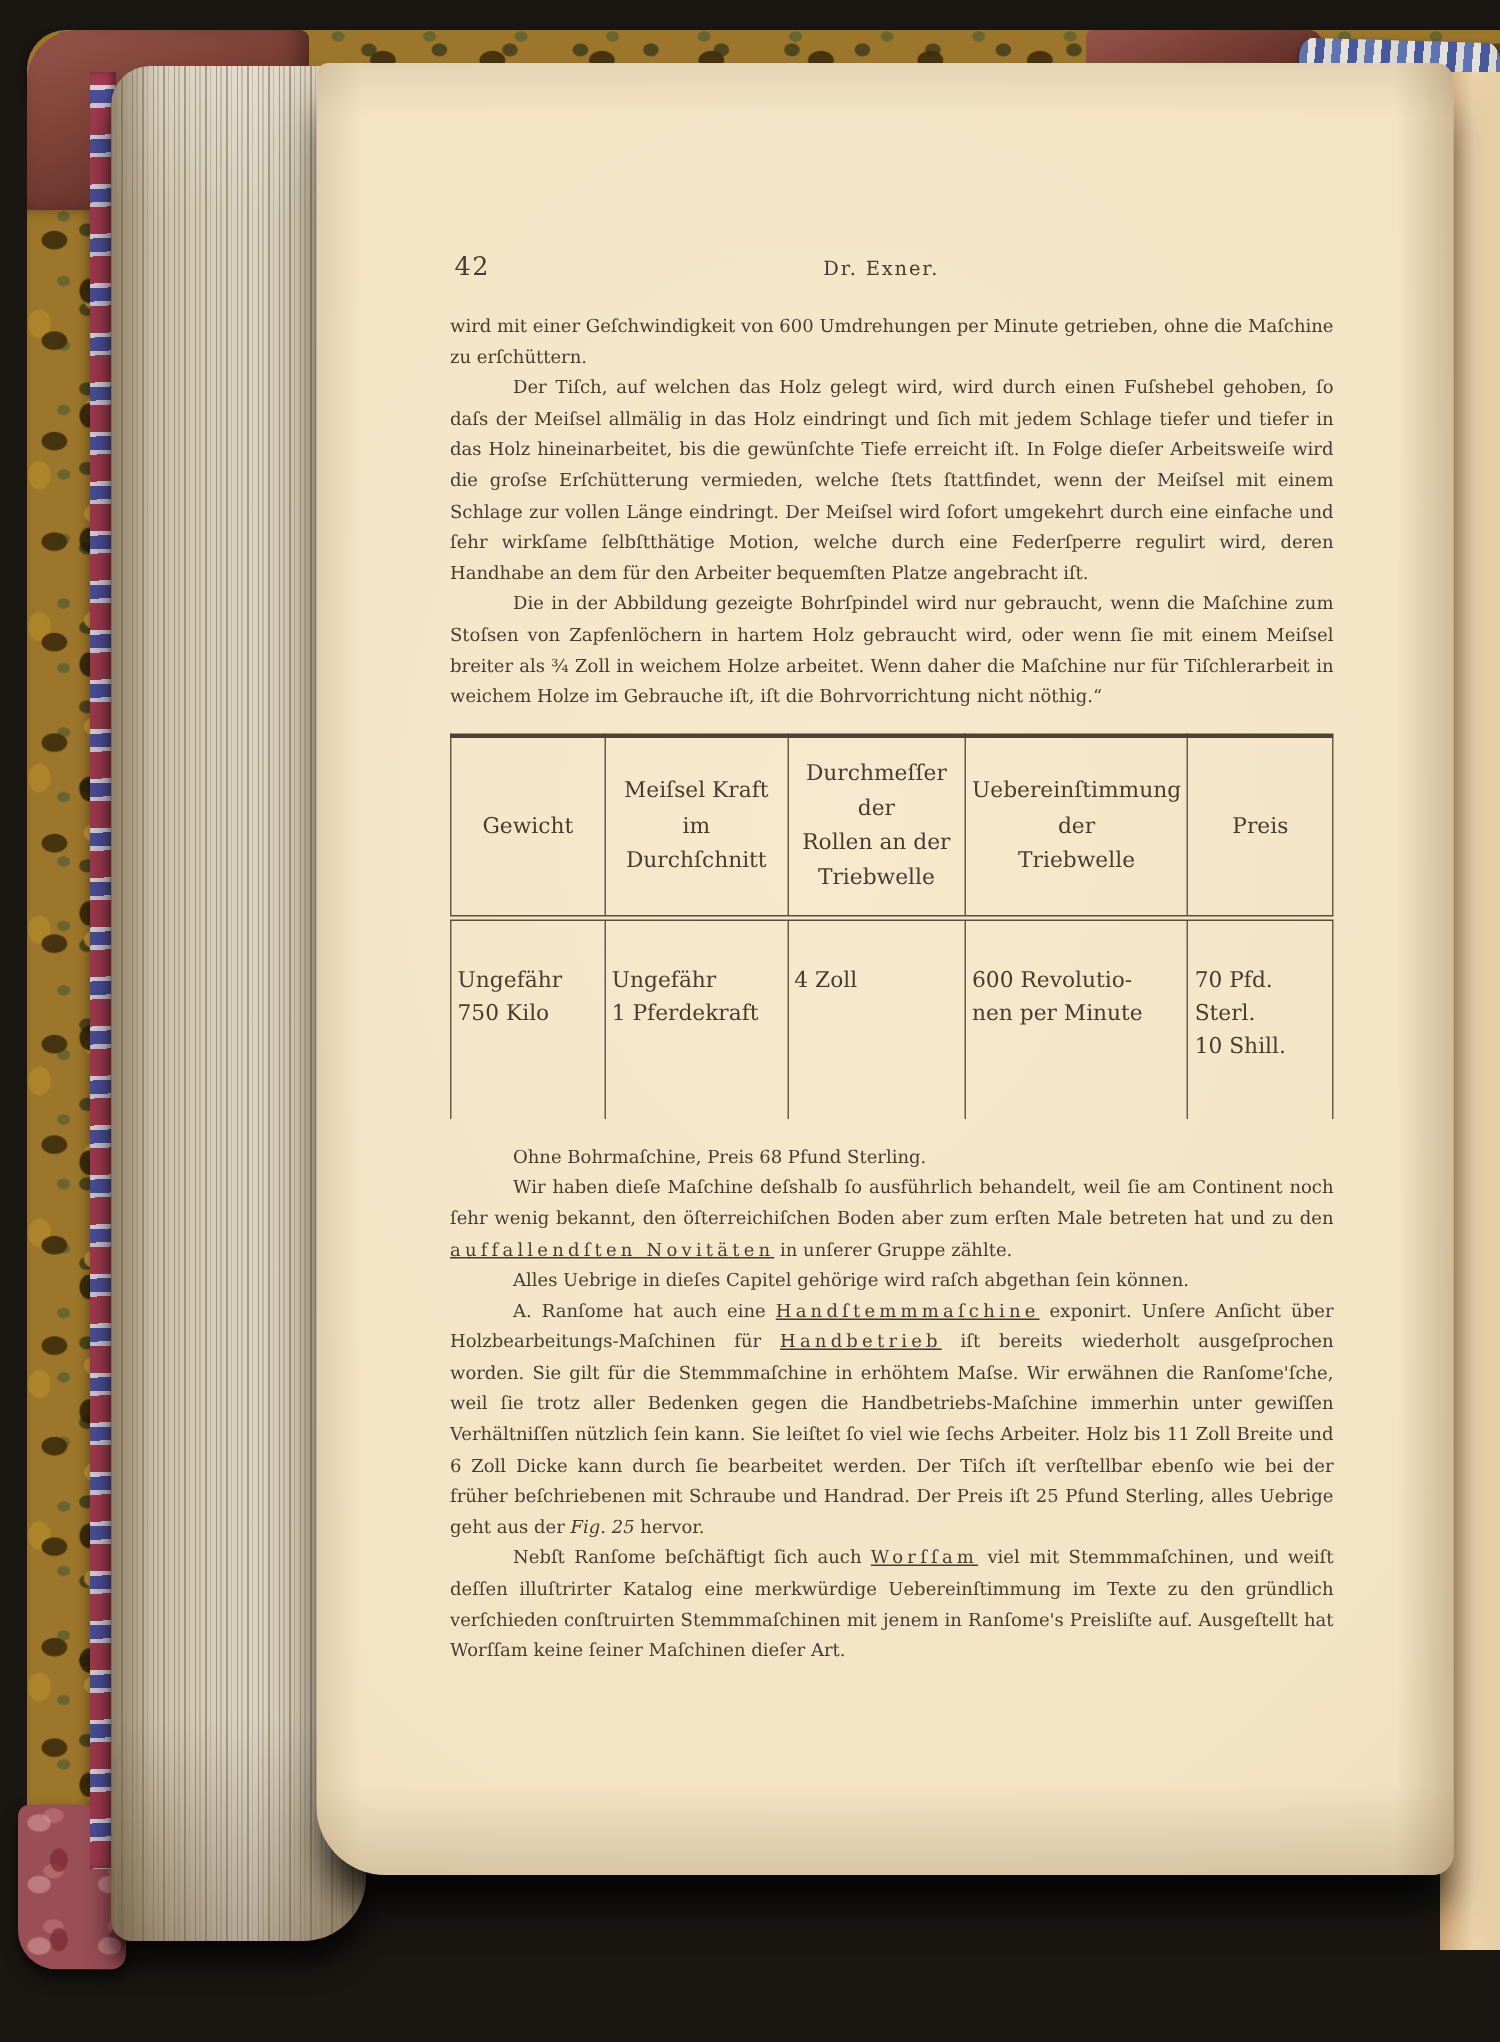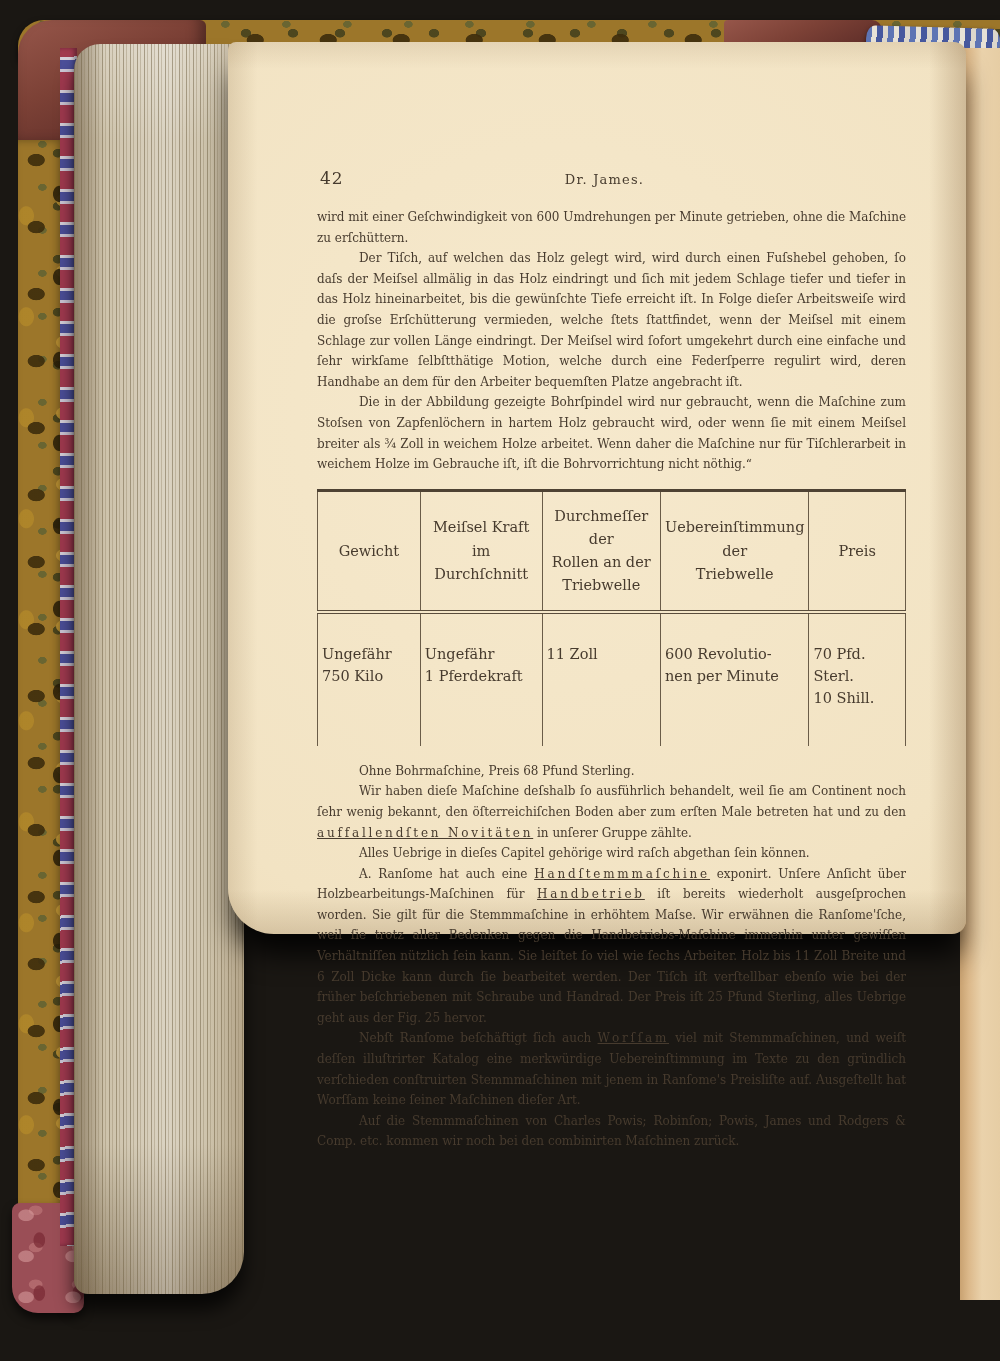--- a/index.html
+++ b/index.html
@@ -47,38 +47,38 @@
   .page-stack{position:absolute;left:74px;top:44px;width:170px;height:1250px;
     border-radius:26px 0 42px 14px;
     background-color:#cdc2aa;
     background-image:
       repeating-linear-gradient(90deg, rgba(110,95,65,.5) 0 1px, transparent 1px 3px, rgba(140,125,95,.35) 3px 4px, transparent 4px 7px),
       linear-gradient(90deg, rgba(80,60,35,.5) 0%, rgba(0,0,0,0) 18%, rgba(255,255,255,.28) 55%, rgba(0,0,0,0) 80%, rgba(120,95,60,.3) 100%),
       linear-gradient(180deg, rgba(255,255,255,.25) 0%, rgba(0,0,0,0) 8%, rgba(0,0,0,0) 88%, rgba(90,70,45,.45) 100%);
     box-shadow:0 16px 18px rgba(0,0,0,.7);}
   .next-page{position:absolute;left:960px;top:48px;width:40px;height:1252px;
     background:linear-gradient(90deg,#c9a271 0px,#dcb98b 9px,#ead2ab 22px,#e6cda4 100%);}
-  .page{position:absolute;left:228px;top:42px;width:738px;height:892px;
+  .page{position:absolute;left:211px;top:42px;width:738px;height:1208px;
     border-radius:8px 12px 14px 46px;
     background:
       linear-gradient(90deg, rgba(130,100,60,.18) 0%, rgba(0,0,0,0) 4%),
       linear-gradient(270deg, rgba(125,90,50,.30) 0%, rgba(0,0,0,0) 5%),
       linear-gradient(0deg, rgba(120,90,55,.22) 0%, rgba(0,0,0,0) 5%),
       linear-gradient(180deg, rgba(120,90,55,.12) 0%, rgba(0,0,0,0) 3%),
       radial-gradient(130% 110% at 45% 42%, #f6e9cd 0%, #f2e3c3 55%, #e8d5ae 92%, #dfc79c 100%);
-    box-shadow:0 26px 28px -6px rgba(0,0,0,.85);}
+    box-shadow:0 26px 28px -6px rgba(0,0,0,.85);padding-left:20px;}
   
   .content{position:absolute;left:89px;top:126px;width:589px;color:#473b2e;}
   .running{position:relative;height:22px;margin-bottom:17px;}
   .pagenum{position:absolute;left:3px;top:0;font-size:17px;letter-spacing:1px;}
   .runtitle{position:absolute;left:0;right:14px;top:4px;text-align:center;font-size:13px;letter-spacing:1.2px;}
   .para{font-size:12px;line-height:20.6px;text-align:justify;margin:0;}
   .para.indent{text-indent:42px;}
   .spaced{letter-spacing:2.8px;text-decoration:underline;}
-  .italic{}
+  .italic{font-style:italic;}
   table.spec{width:100%;border-collapse:collapse;margin:14px 0 15px 0;
     font-size:14.5px;color:#473b2e;border-top:3px solid #4e4233;}
   table.spec th{font-weight:normal;border-bottom:4px double #5a4d3c;
     border-left:1px solid #6a5c48;border-right:1px solid #6a5c48;
     padding:13px 4px;line-height:1.6;text-align:center;white-space:pre-line;vertical-align:middle;}
   table.spec td{border-left:1px solid #6a5c48;border-right:1px solid #6a5c48;
     padding:30px 4px 36px 4px;line-height:1.5;text-align:left;white-space:pre-line;vertical-align:top;}
 </style>
 </head>
 <body>
@@ -92,21 +92,21 @@
   <div class="cover-left marble"></div>
   <div class="leather-bottom-left"></div>
   <div class="endpaper"></div>
   <div class="page-stack"></div>
   <div class="next-page"></div>
 
   <div class="page">
     <div class="content">
       <div class="running">
         <span class="pagenum">42</span>
-        <span class="runtitle">Dr. James.</span>
+        <span class="runtitle">Dr. Exner.</span>
       </div>
 
       <div>
           <div class="para"><span>wird mit einer Geſchwindigkeit von 600 Umdrehungen per Minute getrieben, ohne die Maſchine zu erſchüttern.</span></div>
           <div class="para indent"><span>Der Tiſch, auf welchen das Holz gelegt wird, wird durch einen Fuſshebel gehoben, ſo daſs der Meiſsel allmälig in das Holz eindringt und ſich mit jedem Schlage tiefer und tiefer in das Holz hineinarbeitet, bis die gewünſchte Tiefe erreicht iſt. In Folge dieſer Arbeitsweiſe wird die groſse Erſchütterung vermieden, welche ſtets ſtattfindet, wenn der Meiſsel mit einem Schlage zur vollen Länge eindringt. Der Meiſsel wird ſofort umgekehrt durch eine einfache und ſehr wirkſame ſelbſtthätige Motion, welche durch eine Federſperre regulirt wird, deren Handhabe an dem für den Arbeiter bequemſten Platze angebracht iſt.</span></div>
           <div class="para indent"><span>Die in der Abbildung gezeigte Bohrſpindel wird nur gebraucht, wenn die Maſchine zum Stoſsen von Zapfenlöchern in hartem Holz gebraucht wird, oder wenn ſie mit einem Meiſsel breiter als ¾ Zoll in weichem Holze arbeitet. Wenn daher die Maſchine nur für Tiſchlerarbeit in weichem Holze im Gebrauche iſt, iſt die Bohrvorrichtung nicht nöthig.“</span></div>
         </div>
 
       <table class="spec">
         <colgroup>
@@ -127,32 +127,31 @@
           <th>Uebereinſtimmung
 der
 Triebwelle</th>
           <th>Preis</th>
         </tr>
         <tr>
           <td>Ungefähr
 750 Kilo</td>
           <td>Ungefähr
 1 Pferdekraft</td>
-          <td>11 Zoll</td>
+          <td>4 Zoll</td>
           <td>600 Revolutio-
 nen per Minute</td>
           <td>70 Pfd. Sterl.
 10 Shill.</td>
         </tr>
       </tbody>
         </table>
 
       <div>
           <div class="para indent"><span>Ohne Bohrmaſchine, Preis 68 Pfund Sterling.</span></div>
           <div class="para indent"><span>Wir haben dieſe Maſchine deſshalb ſo ausführlich behandelt, weil ſie am Continent noch ſehr wenig bekannt, den öſterreichiſchen Boden aber zum erſten Male betreten hat und zu den </span><span class="spaced">auffallendſten Novitäten</span><span> in unſerer Gruppe zählte.</span></div>
           <div class="para indent"><span>Alles Uebrige in dieſes Capitel gehörige wird raſch abgethan ſein können.</span></div>
           <div class="para indent"><span>A. Ranſome hat auch eine </span><span class="spaced">Handſtemmmaſchine</span><span> exponirt. Unſere Anſicht über Holzbearbeitungs-Maſchinen für </span><span class="spaced">Handbetrieb</span><span> iſt bereits wiederholt ausgeſprochen worden. Sie gilt für die Stemmmaſchine in erhöhtem Maſse. Wir erwähnen die Ranſome'ſche, weil ſie trotz aller Bedenken gegen die Handbetriebs-Maſchine immerhin unter gewiſſen Verhältniſſen nützlich ſein kann. Sie leiſtet ſo viel wie ſechs Arbeiter. Holz bis 11 Zoll Breite und 6 Zoll Dicke kann durch ſie bearbeitet werden. Der Tiſch iſt verſtellbar ebenſo wie bei der früher beſchriebenen mit Schraube und Handrad. Der Preis iſt 25 Pfund Sterling, alles Uebrige geht aus der </span><span class="italic">Fig. 25</span><span> hervor.</span></div>
           <div class="para indent"><span>Nebſt Ranſome beſchäftigt ſich auch </span><span class="spaced">Worſſam</span><span> viel mit Stemmmaſchinen, und weiſt deſſen illuſtrirter Katalog eine merkwürdige Uebereinſtimmung im Texte zu den gründlich verſchieden conſtruirten Stemmmaſchinen mit jenem in Ranſome's Preisliſte auf. Ausgeſtellt hat Worſſam keine ſeiner Maſchinen dieſer Art.</span></div>
-          <div class="para indent"><span>Auf die Stemmmaſchinen von Charles Powis; Robinſon; Powis, James und Rodgers &amp; Comp. etc. kommen wir noch bei den combinirten Maſchinen zurück.</span></div>
         </div>
     </div>
   </div>
 </div>
 
 </body></html>

